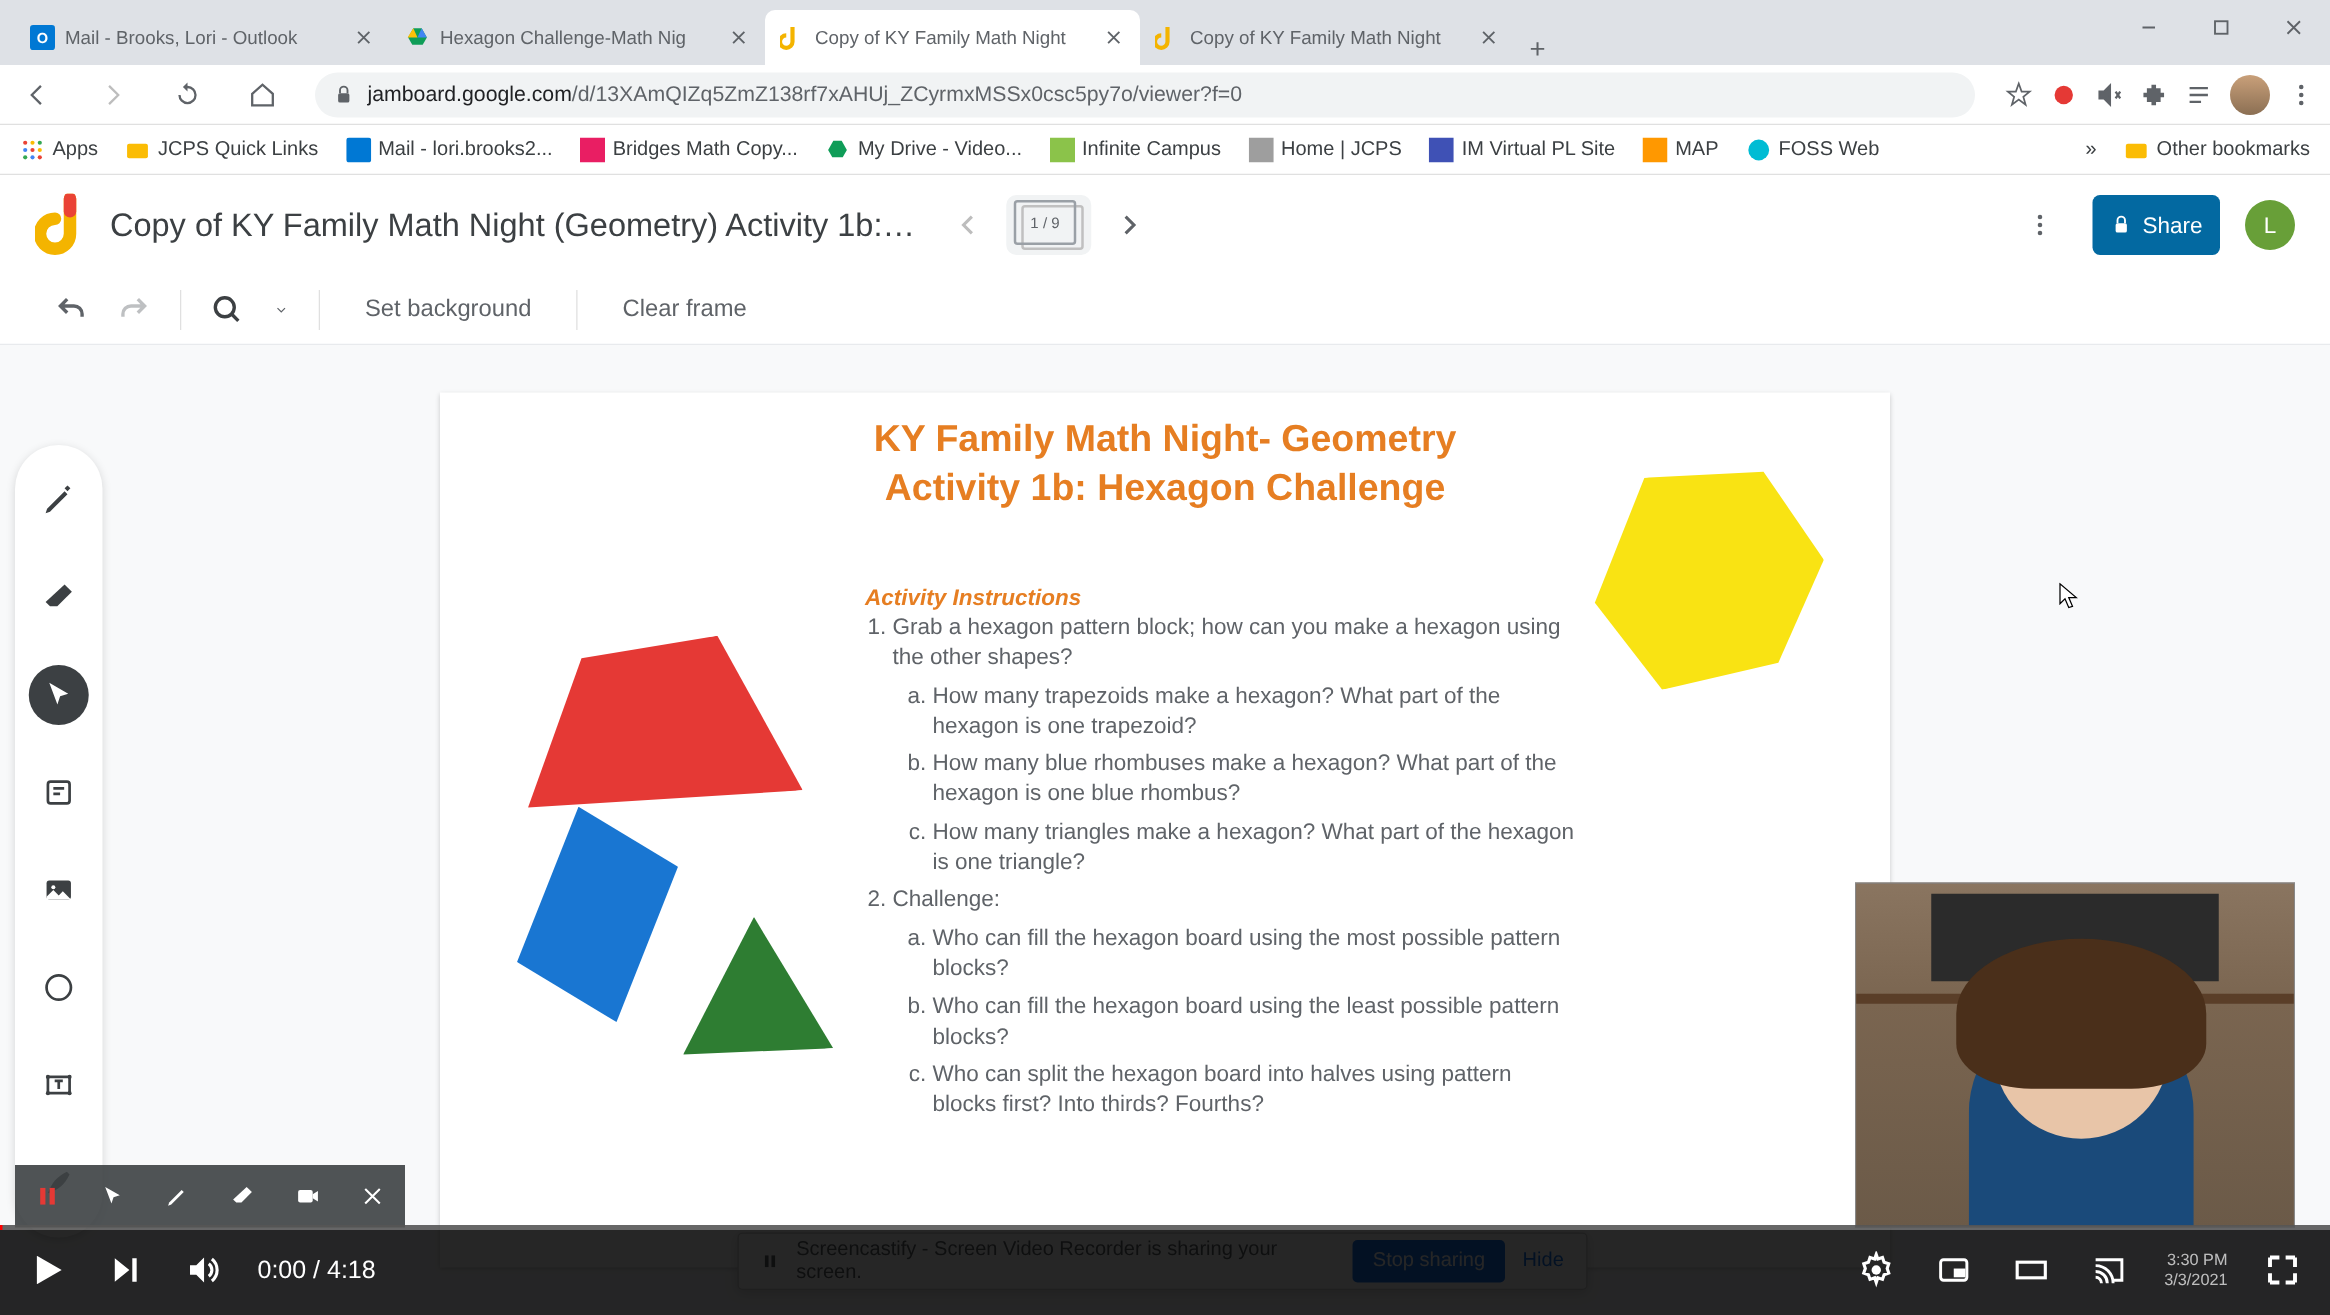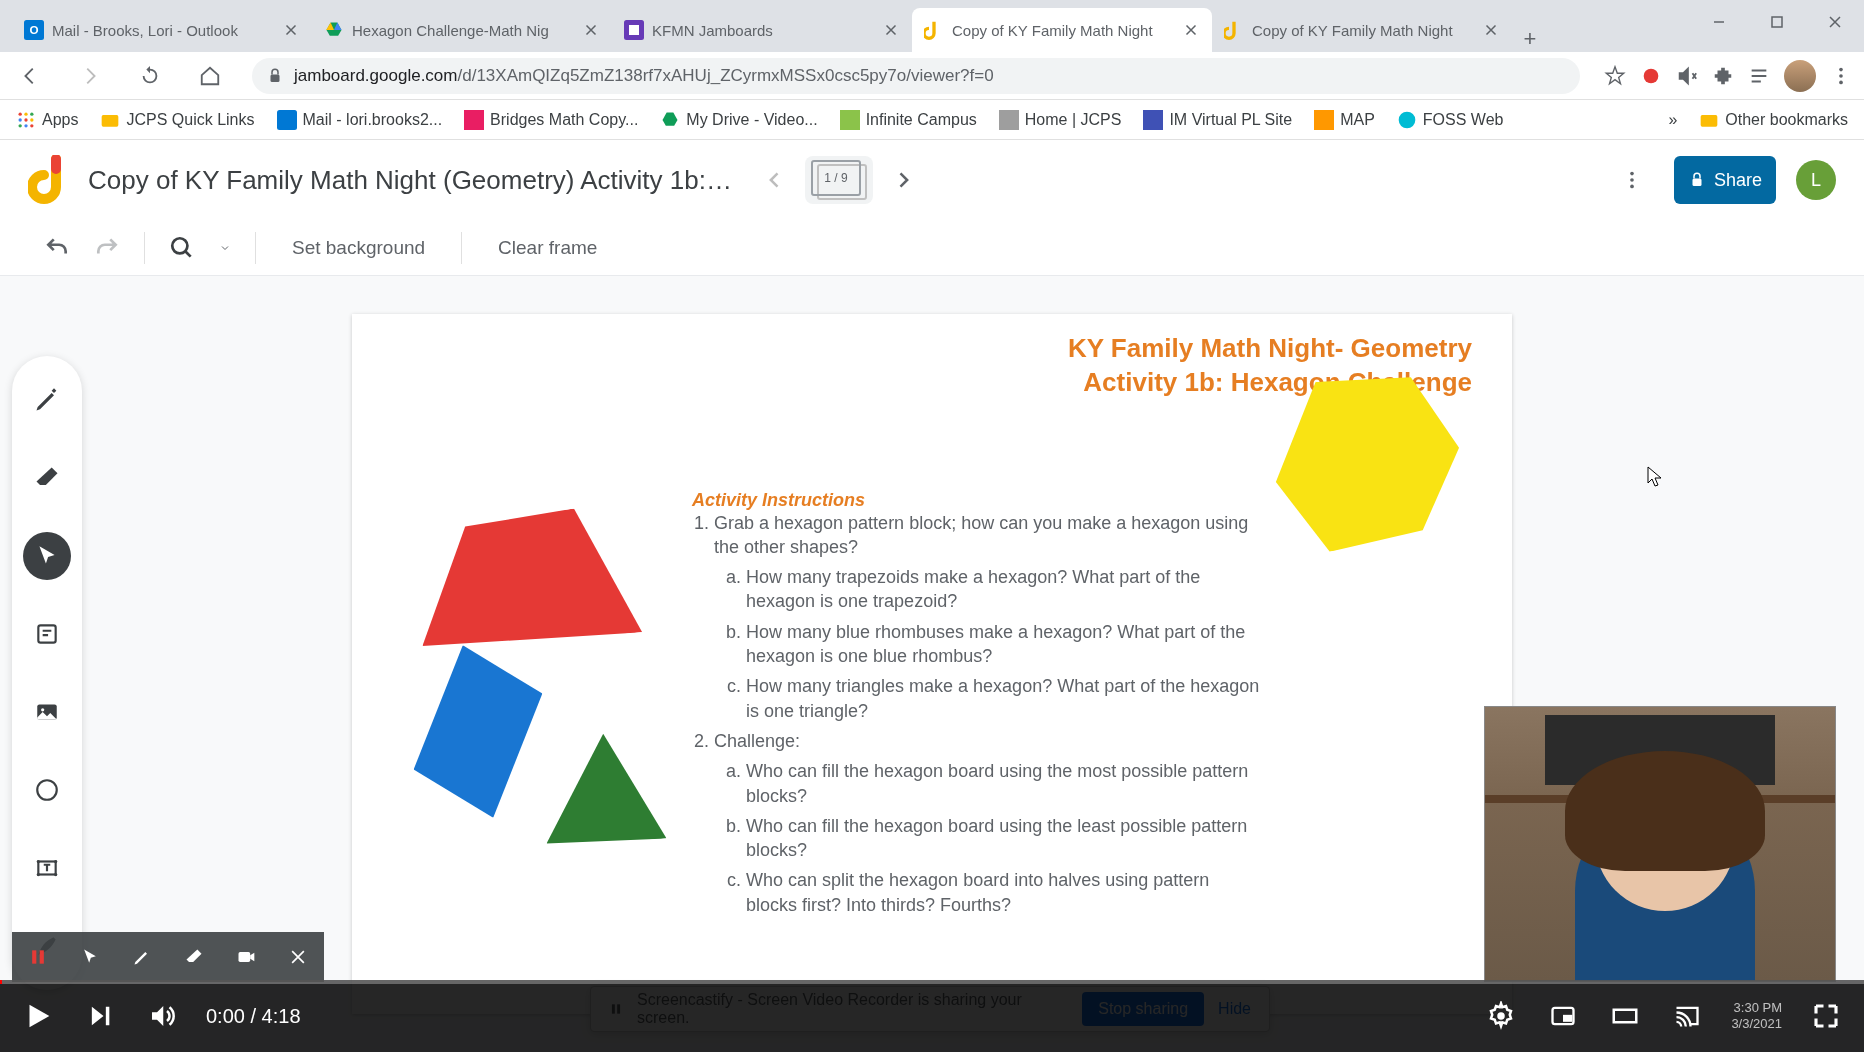--- a/index.html
+++ b/index.html
@@ -50,22 +50,22 @@
 .tb-divider { width: 1px; height: 32px; background: #e0e0e0; }
 .tb-text { font-size: 19px; color: #5f6368; padding: 0 12px; }
 
 
 .canvas-area { position: absolute; top: 276px; left: 0; right: 0; bottom: 0; background: #f8f9fa; }
 .side-tools { position: absolute; left: 12px; top: 80px; width: 70px; background: #fff; border-radius: 40px; box-shadow: 0 2px 8px rgba(0,0,0,0.15); padding: 20px 0; display: flex; flex-direction: column; align-items: center; gap: 30px; }
 .tool { width: 48px; height: 48px; display: flex; align-items: center; justify-content: center; color: #3c4043; border-radius: 50%; }
 .tool.active { background: #3c4043; color: #fff; }
 
 .jam-frame { position: absolute; left: 352px; top: 38px; width: 1160px; height: 700px; background: #fff; box-shadow: 0 1px 4px rgba(0,0,0,0.2); padding: 18px 40px; }
-.jam-title { text-align: right; color: #e67e22; font-size: 26px; font-weight: bold; line-height: 1.3; }
-.instr-heading { color: #e67e22; font-style: italic; font-weight: bold; font-size: 18px; margin-top: 90px; margin-left: 300px; }
+.jam-title { text-align: center; color: #e67e22; font-size: 30px; font-weight: bold; line-height: 1.3; }
+.instr-heading { color: #e67e22; font-style: italic; font-weight: bold; font-size: 18px; margin-top: 58px; margin-left: 300px; }
 .instr-body { margin-left: 300px; margin-right: 210px; font-size: 18px; color: #5f6368; line-height: 1.35; }
 .instr-body ol { list-style-position: outside; margin-left: 22px; }
 .instr-body ol ol { list-style-type: lower-alpha; margin-left: 32px; margin-top: 6px; }
 .instr-body li { margin-bottom: 6px; }
 
 
 .hexagon { position: absolute; right: 52px; top: 62px; width: 190px; height: 170px; background: #f9e313; clip-path: polygon(30% 0, 80% 5%, 100% 50%, 75% 95%, 25% 100%, 2% 55%); transform: rotate(-8deg); }
 .trapezoid { position: absolute; left: 64px; top: 200px; width: 220px; height: 130px; background: #e53935; clip-path: polygon(25% 5%, 75% 0, 100% 100%, 0 93%); transform: rotate(-6deg); }
 .rhombus { position: absolute; left: 56px; top: 330px; width: 140px; height: 175px; background: #1976d2; clip-path: polygon(50% 0, 100% 35%, 50% 100%, 0 65%); transform: rotate(-10deg); }
 .triangle { position: absolute; left: 190px; top: 420px; width: 120px; height: 110px; background: #2e7d32; clip-path: polygon(55% 0, 100% 100%, 0 95%); transform: rotate(-5deg); }
@@ -116,30 +116,20 @@
         <path d="M6 6l12 12M18 6L6 18" stroke="currentColor" stroke-width="2"></path>
       </svg>
   </div>
   <div class="tab">
     <svg class="tab-icon" viewBox="0 0 24 24">
         <path d="M8 3l8 0 5 9-4 7H7l-4-7z" fill="#0f9d58"></path>
         <path d="M8 3l4 9H2.5z" fill="#ffc107"></path>
         <path d="M16 3l5 9h-9z" fill="#4285f4"></path>
       </svg>
     <span class="tab-title">Hexagon Challenge-Math Nig</span>
-    <svg class="tab-close" viewBox="0 0 24 24">
-        <path d="M6 6l12 12M18 6L6 18" stroke="currentColor" stroke-width="2"></path>
-      </svg>
-  </div>
-  <div class="tab">
-    <svg class="tab-icon" viewBox="0 0 24 24">
-        <rect width="24" height="24" rx="3" fill="#673ab7"></rect>
-        <rect x="6" y="6" width="12" height="12" fill="#fff"></rect>
-      </svg>
-    <span class="tab-title">KFMN Jamboards</span>
     <svg class="tab-close" viewBox="0 0 24 24">
         <path d="M6 6l12 12M18 6L6 18" stroke="currentColor" stroke-width="2"></path>
       </svg>
   </div>
   <div class="tab active">
     <svg class="tab-icon" viewBox="0 0 24 24">
         <path d="M12 2v14a6 6 0 11-6-6" stroke="#f4b400" stroke-width="4" fill="none"></path>
       </svg>
     <span class="tab-title">Copy of KY Family Math Night</span>
     <svg class="tab-close" viewBox="0 0 24 24">

